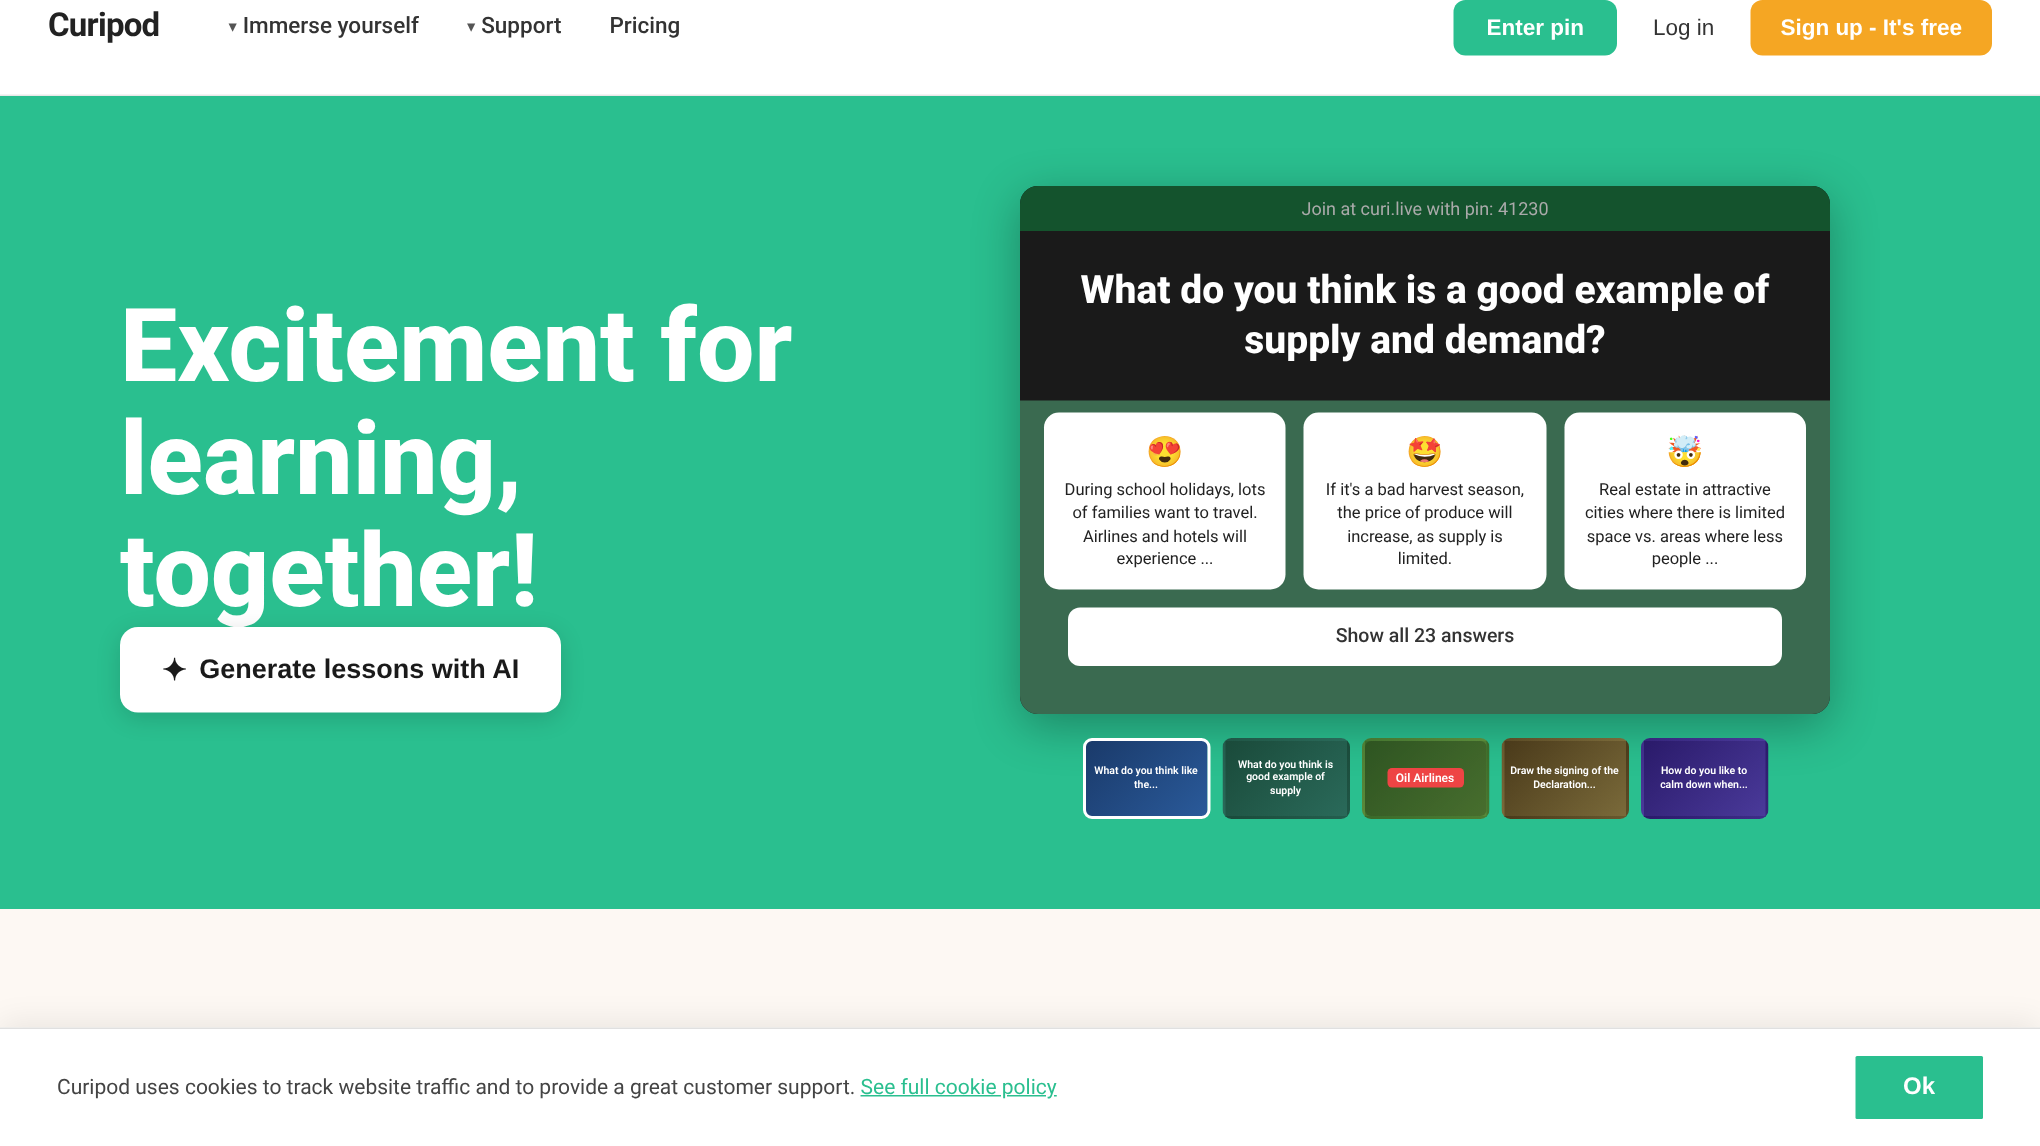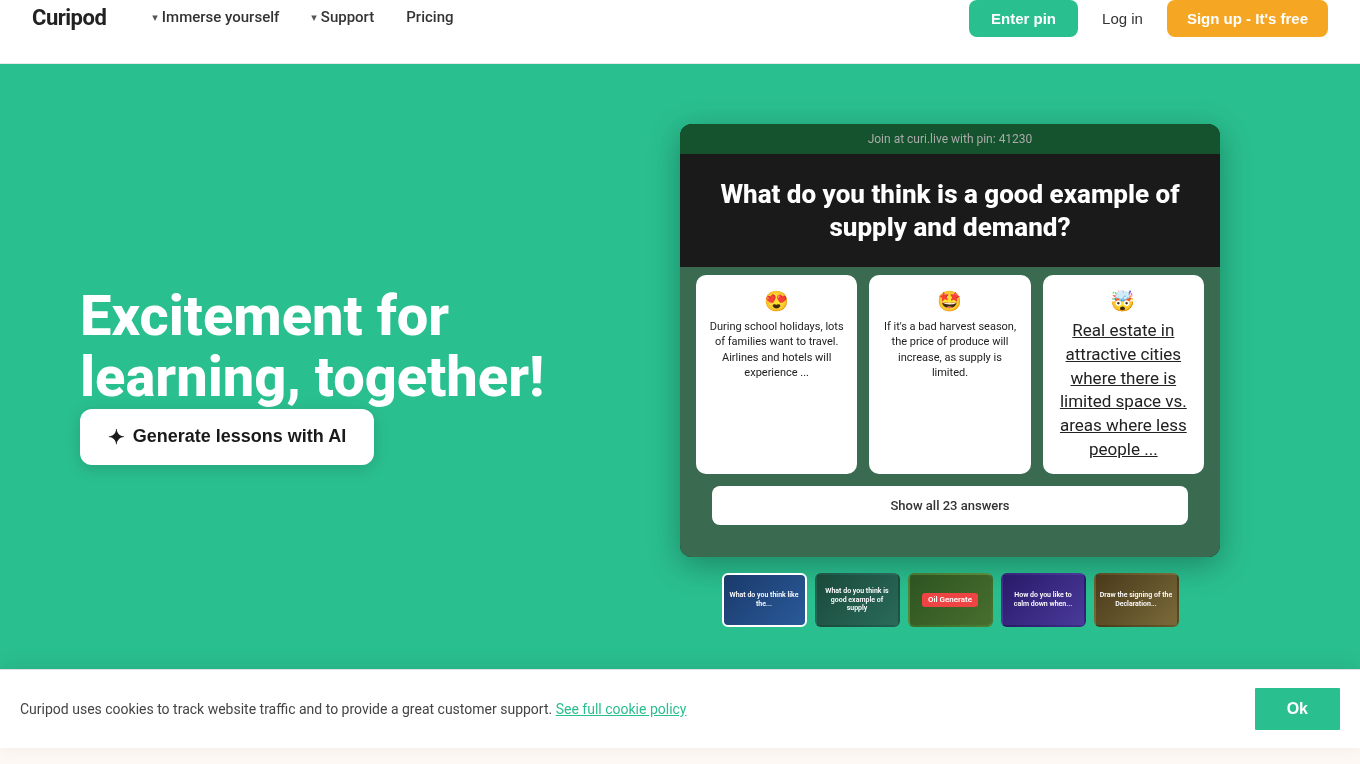--- a/index.html
+++ b/index.html
@@ -46,21 +46,21 @@
       background: #2abf8f;
       min-height: 520px;
       display: flex; align-items: center;
       padding: 60px 80px;
       position: relative; overflow: hidden;
     }
     .hero-left {
       flex: 0 0 500px; z-index: 2;
     }
     .hero-title {
-      font-size: 56px; font-weight: 800; color: #fff;
+      font-size: 68px; font-weight: 800; color: #fff;
       line-height: 1.1; 
     }
     .hero-cta {
       display: inline-flex; align-items: center; gap: 8px;
       background: #fff; color: #1a1a1a;
       border: none; border-radius: 12px;
       padding: 16px 28px; font-size: 18px; font-weight: 700;
       cursor: pointer; box-shadow: 0 4px 16px rgba(0,0,0,0.15);
     }
     .hero-cta-icon { font-size: 20px; }
@@ -132,23 +132,23 @@
       text-align: center;
     }
     .section2-title {
       font-size: 38px; font-weight: 800; color: #1a1a1a;
       line-height: 1.2; margin-bottom: 48px;
       max-width: 900px; margin-left: auto; margin-right: auto;
     }
 
     
     .cookie-banner {
-      position: fixed; bottom: 16px; left: 0; right: 0;
+      position: fixed; bottom: 0; left: 0; right: 0;
       background: #fff; border-top: 1px solid #e0e0e0;
-      padding: 18px 20px;
+      padding: 18px 38px;
       display: flex; align-items: center; justify-content: space-between;
       z-index: 100; box-shadow: 0 -4px 20px rgba(0,0,0,0.08); gap: 32px;
     }
     .cookie-text { font-size: 14px; color: #444; flex: 1; }
     .cookie-link { color: #2abf8f; text-decoration: underline; cursor: pointer; }
     .btn-ok {
       background: #2abf8f; color: #fff; border: none;
       padding: 12px 32px; border-radius: 1px;
       font-size: 16px; font-weight: 700; cursor: pointer;
       margin-left: 24px; white-space: nowrap;
@@ -206,47 +206,47 @@
           <div class="answer-card">
             <div class="answer-emoji">😍</div>
             <div style="font-size:11px;">During school holidays, lots of families want to travel. Airlines and hotels will experience ...</div>
           </div>
           <div class="answer-card">
             <div class="answer-emoji">🤩</div>
             <div style="font-size:11px;">If it's a bad harvest season, the price of produce will increase, as supply is limited.</div>
           </div>
           <div class="answer-card">
             <div class="answer-emoji">🤯</div>
-            <div style="font-size:17px;text-decoration:underline;">Real estate in attractive cities where there is limited space vs. areas where less people ...</div>
+            <div style="font-size:11px;">Real estate in attractive cities where there is limited space vs. areas where less people ...</div>
           </div>
         </div>
         <div class="preview-show-all">
           <span>Show all 23 answers</span>
         </div>
         <div style="height:16px;"></div>
       </div>
     </div>
 
     <div class="preview-thumbs">
       <div class="thumb thumb-2">
         <div class="thumb-inner">What do you think like the...</div>
       </div>
       <div class="thumb thumb-1">
         <div class="thumb-inner">What do you think is good example of supply</div>
       </div>
       <div class="thumb thumb-3">
         <div class="thumb-inner" style="background:rgba(0,0,0,0.2);width:100%;height:100%;display:flex;align-items:center;justify-content:center;">
-          <span style="background:#e44;color:#fff;padding:2px 6px;border-radius:3px;font-size:8px;">Oil Generate</span>
+          <span style="background:#e44;color:#fff;padding:2px 6px;border-radius:3px;font-size:8px;">Oil Airlines</span>
         </div>
+      </div>
+      <div class="thumb thumb-4">
+        <div class="thumb-inner">Draw the signing of the Declaration...</div>
       </div>
       <div class="thumb thumb-5">
         <div class="thumb-inner">How do you like to calm down when...</div>
-      </div>
-      <div class="thumb thumb-4">
-        <div class="thumb-inner">Draw the signing of the Declaration...</div>
       </div>
     </div>
   </div>
 </section>
 
 <section class="section2">
   <h2 class="section2-title">Plan and deliver interactive lessons on any topic - with help from AI</h2>
 
 </section>
 

